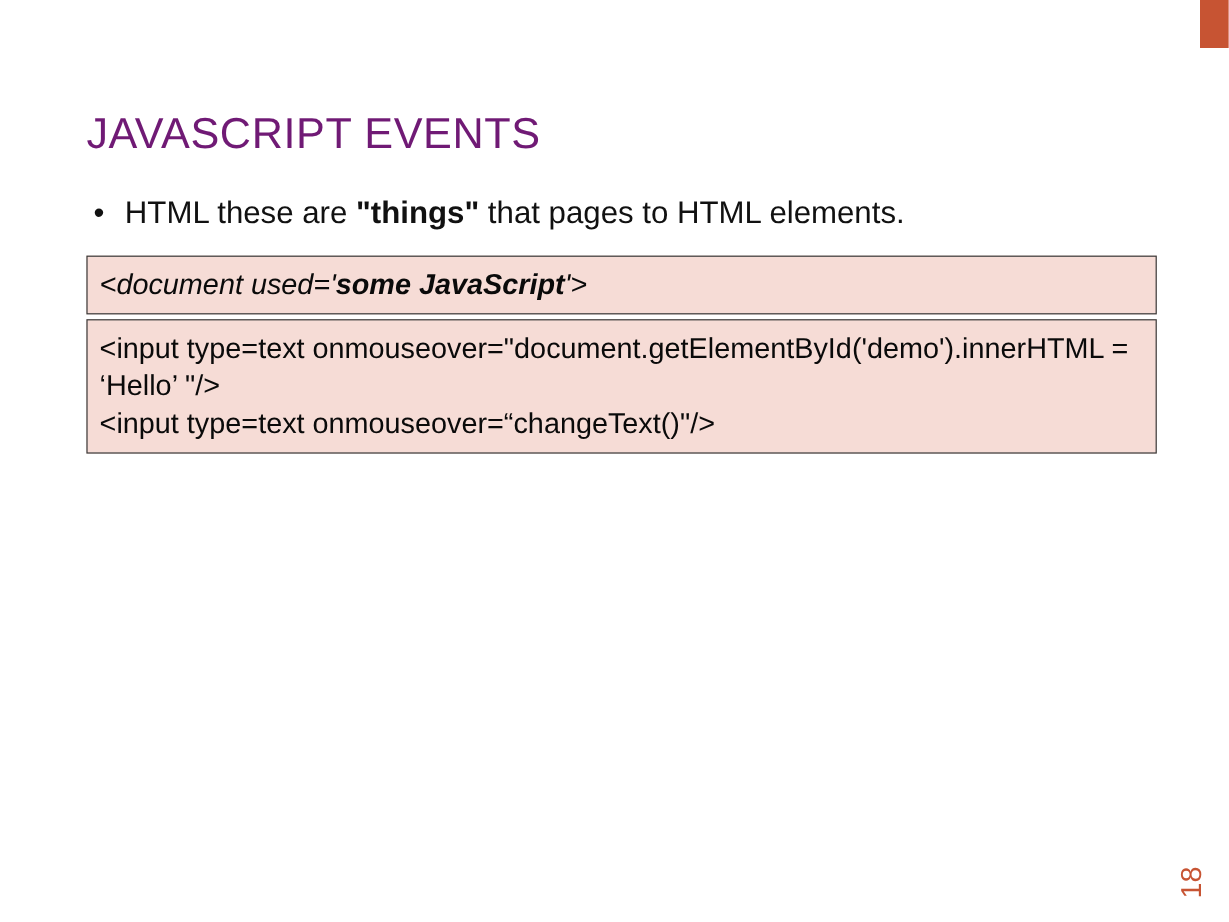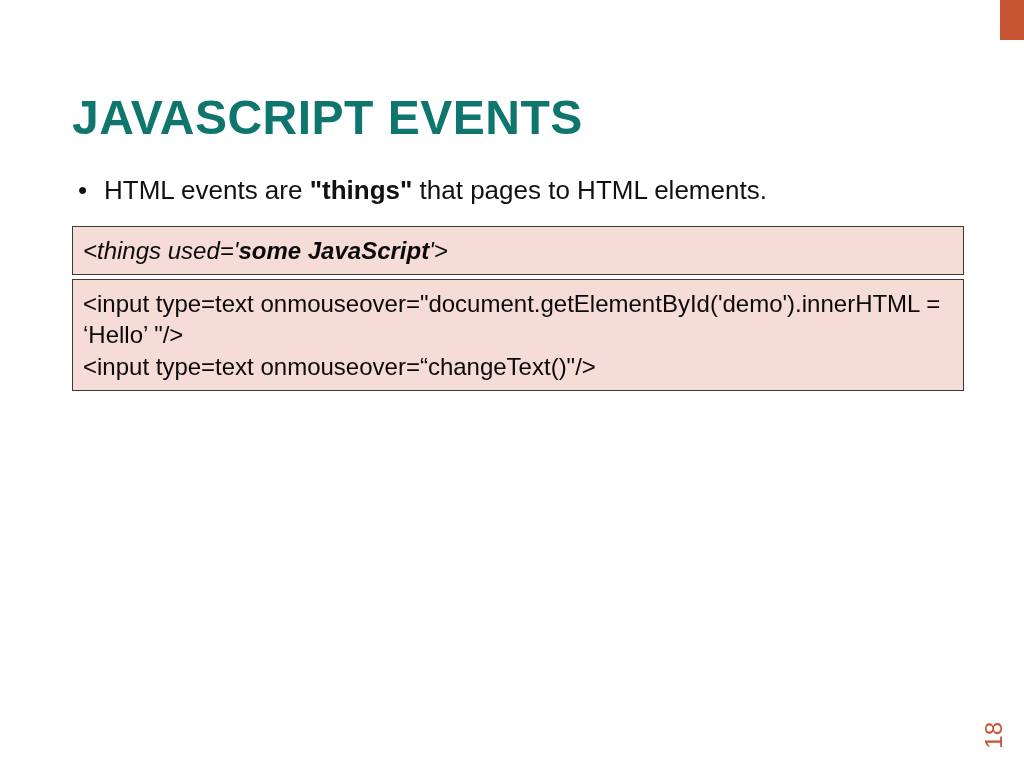--- a/index.html
+++ b/index.html
@@ -23,23 +23,23 @@
   .slide {
     position: absolute;
     top: 0;
     left: 0;
     right: 0;
     bottom: 0;
     padding: 90px 60px 40px 72px;
     box-sizing: border-box;
   }
   .title {
-    color: #0f766e;
-    font-size: 48px;
-    font-weight: 700;
+    color: #701a75;
+    font-size: 36px;
+    font-weight: 400;
     letter-spacing: 0.5px;
     margin: 0 0 28px 0;
     text-transform: uppercase;
   }
   ul.bullets {
     list-style: none;
     margin: 0;
     padding: 0;
   }
   ul.bullets > li {
@@ -92,26 +92,26 @@
 <body>
 
 <div class="top-bar"></div>
 
 <div class="slide">
 
   <h1 class="title">JAVASCRIPT EVENTS</h1>
 
   <ul class="bullets">
     <li>
-      <span>HTML events are </span><span class="bold">"things"</span><span> that pages to HTML elements.</span>
+      <span>HTML these are </span><span class="bold">"things"</span><span> that pages to HTML elements.</span>
     </li>
   </ul>
 
   <div class="code-box syntax">
-    <span class="ni">&lt;</span><span class="ni">things</span><span class="ni"> </span><span class="ni">used</span><span class="ni">=</span><span class="ni">'</span><span class="bi">some JavaScript</span><span class="ni">'</span><span class="ni">&gt;</span>
+    <span class="ni">&lt;</span><span class="ni">document</span><span class="ni"> </span><span class="ni">used</span><span class="ni">=</span><span class="ni">'</span><span class="bi">some JavaScript</span><span class="ni">'</span><span class="ni">&gt;</span>
   </div>
 
   <div class="code-box example">
     <div>&lt;input type=text onmouseover="document.getElementById('demo').innerHTML = ‘Hello’ "/&gt;</div>
     <div>&lt;input type=text onmouseover=“changeText()"/&gt;</div>
   </div>
 
 </div>
 
 <div class="page-number">18</div>

